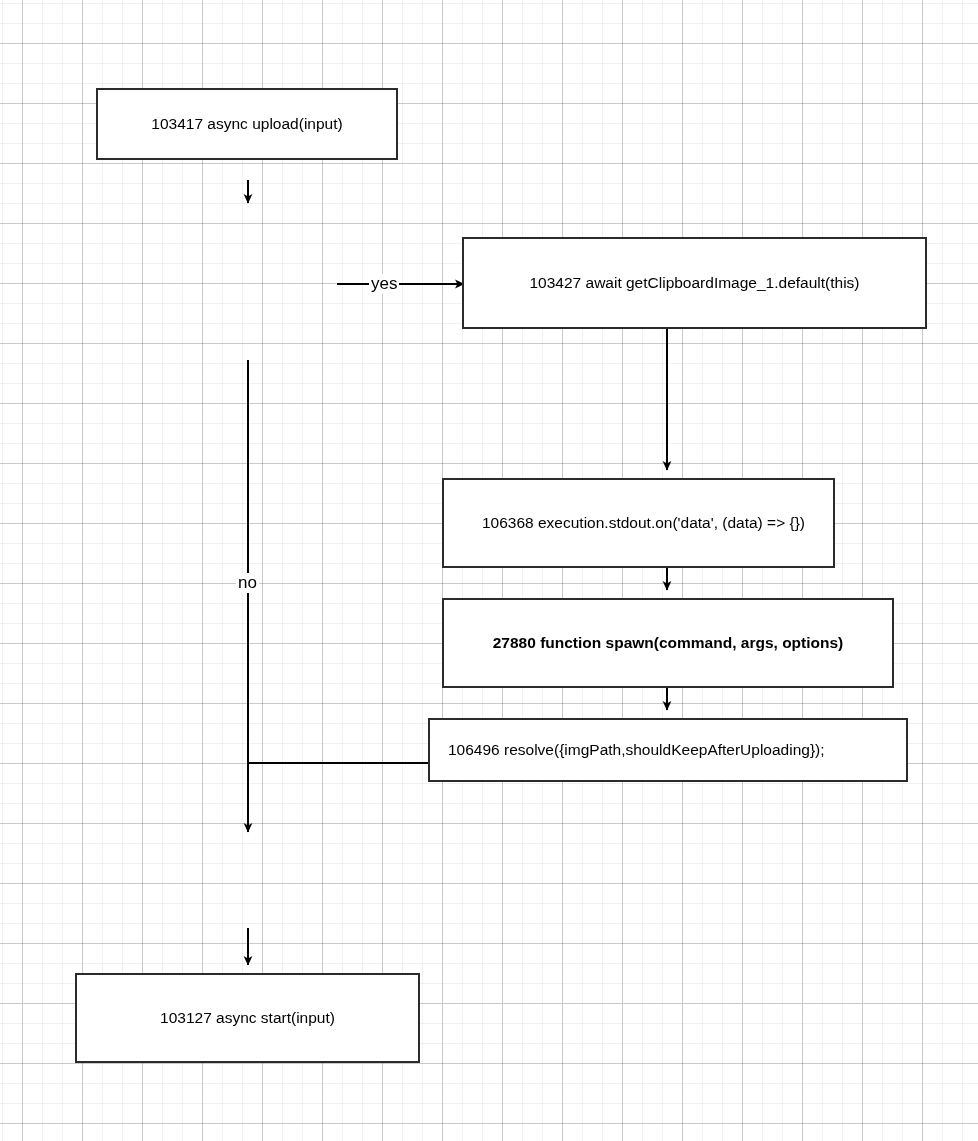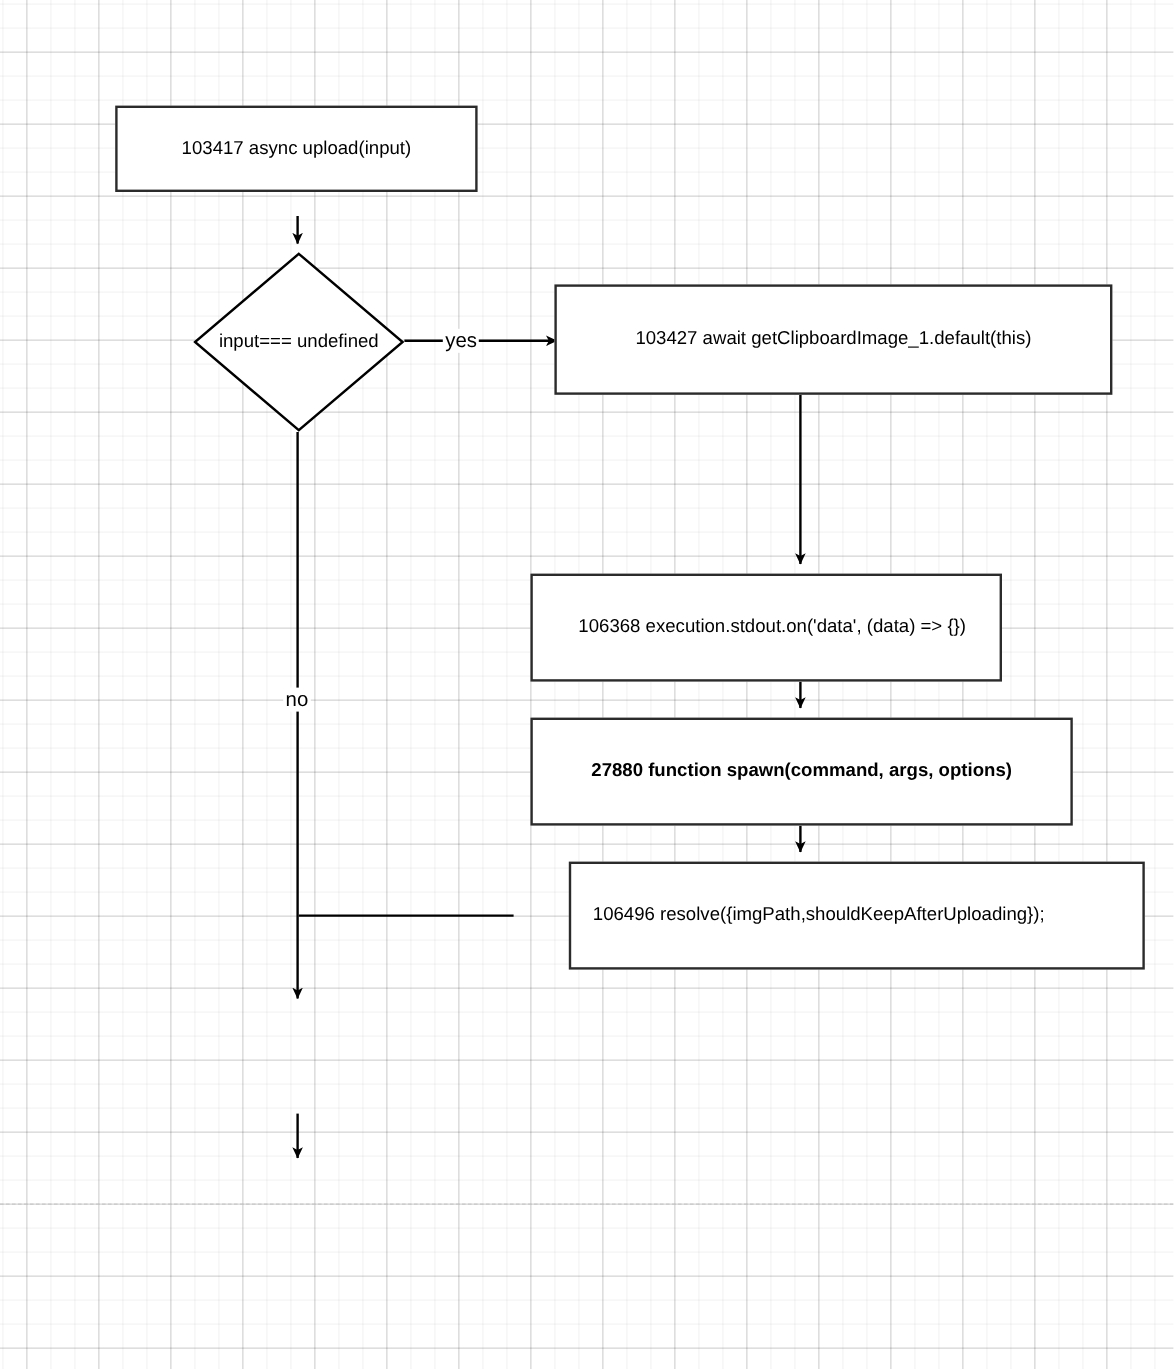--- a/index.html
+++ b/index.html
@@ -126,42 +126,39 @@
 
     <g>
       <line x1="248" y1="928" x2="248" y2="965" stroke="#000000" stroke-width="2" marker-end="url(#arrow)"></line>
     </g>
   </svg>
 
   <div class="node box" style="left:96px; top:88px; width:302px; height:72px;">
     <span>103417 async upload(input)</span>
   </div>
 
-  <div class="diamond-wrap" style="left:161px; top:210px; width:176px; height:150px;">
-    <svg class="diamond-shape" width="176" height="150" viewBox="0 0 176 150">
-      <polygon points="88,1.5 174.5,75 88,148.5 1.5,75" fill="#ffffff" stroke="#000000" stroke-width="2"></polygon>
-    </svg>
-    <span class="diamond-label">input=== undefined</span>
-  </div>
 
   <div class="node box" style="left:462px; top:237px; width:465px; height:92px;">
     <span>103427 await getClipboardImage_1.default(this)</span>
   </div>
 
   <div class="node box" style="left:442px; top:478px; width:393px; height:90px;padding-left:10px;">
     <span>106368 execution.stdout.on('data', (data) =&gt; {})</span>
   </div>
 
   <div class="node box" style="left:442px; top:598px; width:452px; height:90px;font-weight:bold;">
     <span>27880 function spawn(command, args, options)</span>
   </div>
 
-  <div class="node box" style="left:428px; top:718px; width:480px; height:90px; justify-content:flex-start; padding-left:18px;margin-left:46px;">
+  <div class="node box" style="left:428px; top:718px; width:480px; height:64px; justify-content:flex-start; padding-left:18px;">
     <span>106496 resolve({imgPath,shouldKeepAfterUploading});</span>
   </div>
 
 
+  <div class="node box" style="left:75px; top:973px; width:345px; height:90px;">
+    <span>103127 async start(input)</span>
+  </div>
 
   <div class="edge-label" style="left:369px; top:274px;">yes</div>
 
   <div class="edge-label" style="left:236px; top:573px;">no</div>
 
 </div>
 
 </body></html>

